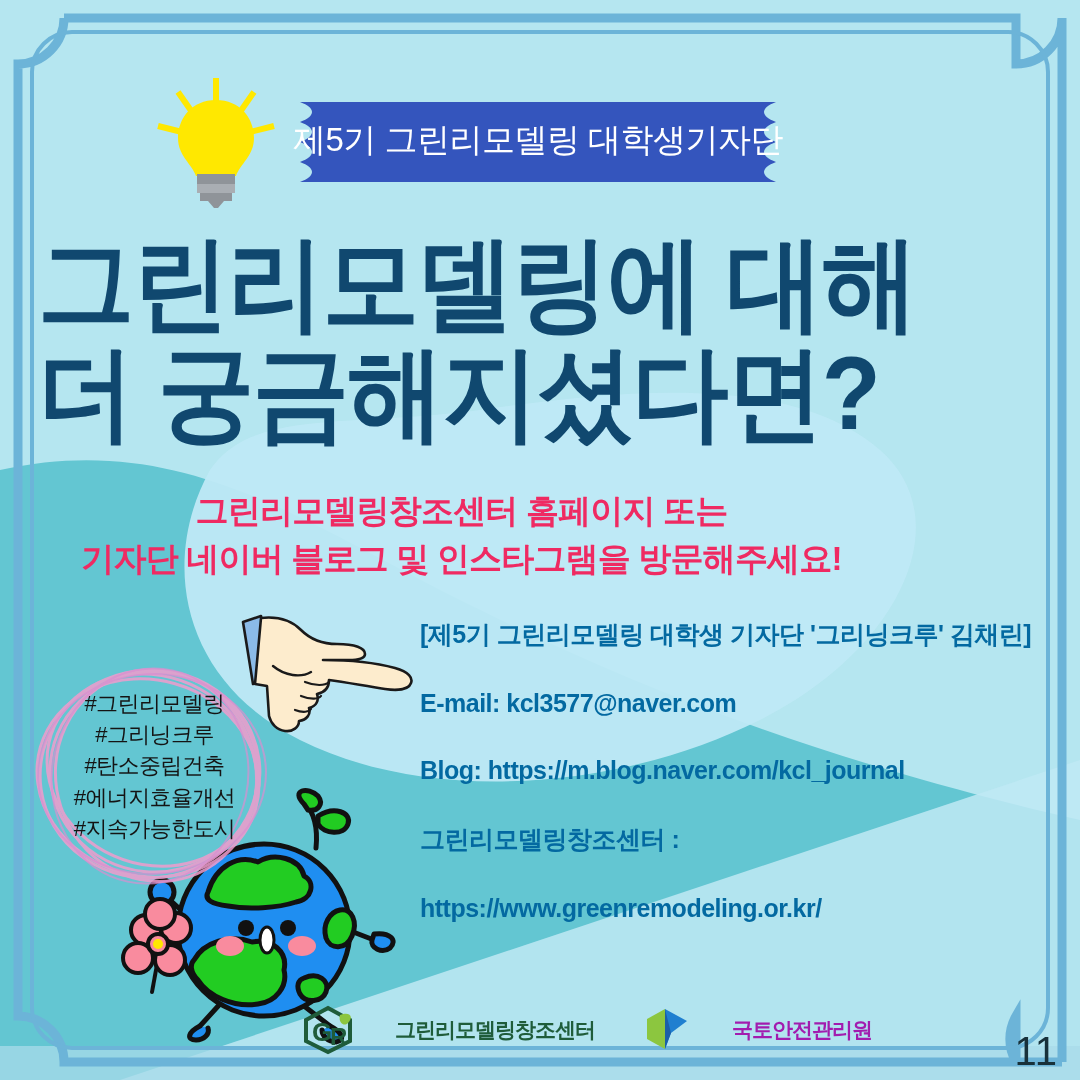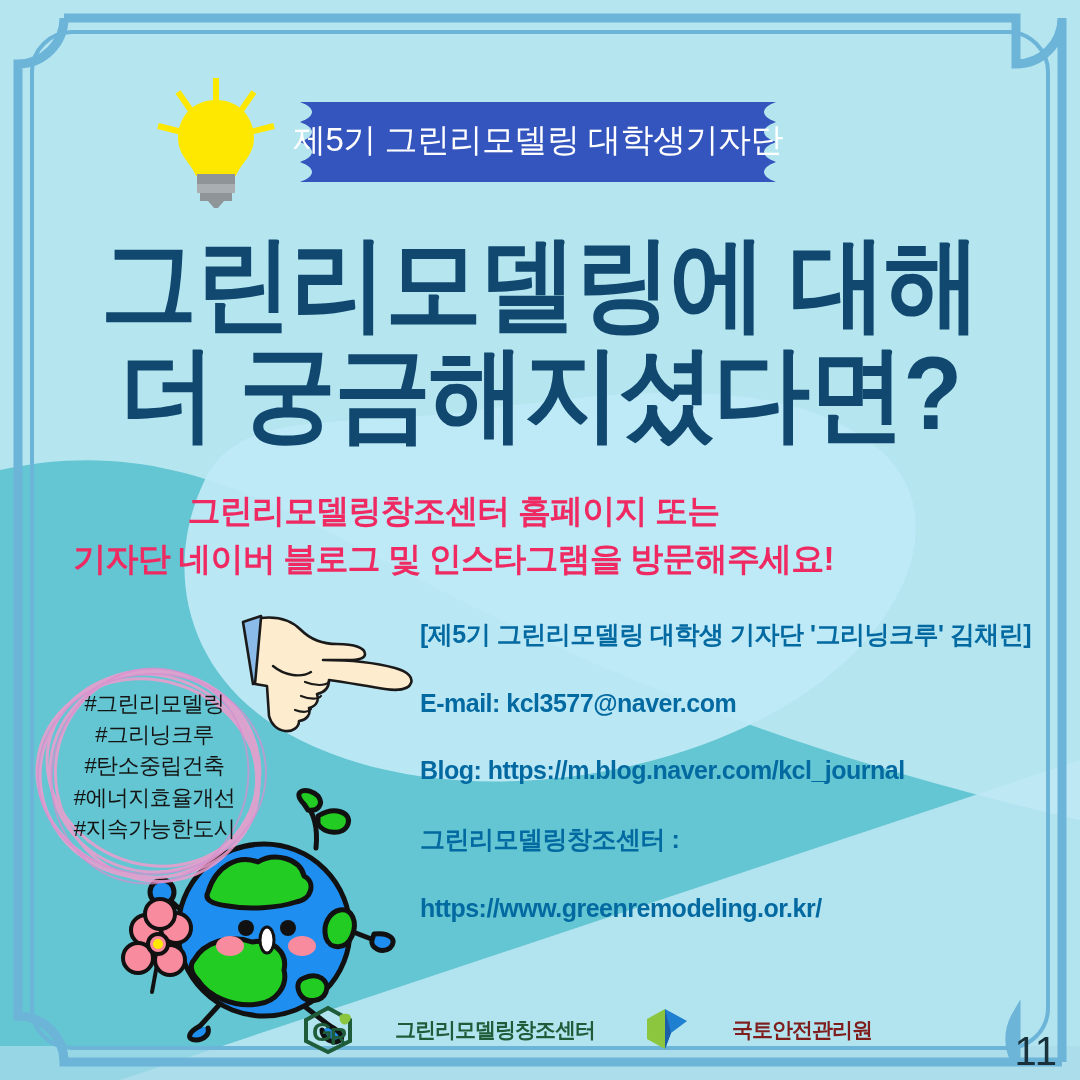--- a/index.html
+++ b/index.html
@@ -44,36 +44,35 @@
     display:flex;align-items:center;justify-content:center;
     color:#ffffff;font-size:33px;font-weight:500;
     letter-spacing:-0.5px;
     font-family:"Liberation Sans", sans-serif;
     white-space:nowrap;
   }
 
   
   .title-wrap{
     position:absolute;left:0;top:228px;width:1080px;
-    text-align:center;
   }
   .title-line{
     color:#10486f;
     font-size:104px;
     font-weight:bold;
     line-height:1.06;
     letter-spacing:-2px;
     font-family:"Liberation Sans", sans-serif;
     transform:scaleX(0.93);
     white-space:nowrap;
   }
 
   
   .subtitle-wrap{
-    position:absolute;left:0;top:487px;width:907px;text-align:center;
+    position:absolute;left:0;top:487px;width:907px;text-align:center;padding-left:8px;
   }
   .subtitle-line{
     color:#ef2a62;
     font-size:33px;
     font-weight:bold;
     line-height:1.45;
     letter-spacing:-0.8px;
     white-space:nowrap;
     font-family:"Liberation Sans", sans-serif;
   }
@@ -118,21 +117,21 @@
   
   .logos{
     position:absolute;left:300px;top:1000px;width:500px;height:60px;
     display:flex;align-items:center;gap:46px;z-index:7;
   }
   .logo{display:flex;align-items:center;gap:8px;}
   .logo-text{
     font-size:21px;color:#1f5c3a;font-weight:bold;letter-spacing:-1px;
     font-family:"Liberation Sans", sans-serif;white-space:nowrap;margin-left:31px;
   }
-  .logo-text.gray{color:#7f1d1d;}
+  .logo-text.gray{color:#a21caf;}
 </style>
 </head>
 <body>
 
 <div id="card">
 
   <div class="bg-layer">
     <svg width="1080" height="1080" viewBox="0 0 1080 1080" xmlns="http://www.w3.org/2000/svg">
       <rect x="0" y="0" width="1080" height="1080" fill="#b5e6f0"></rect>
 

